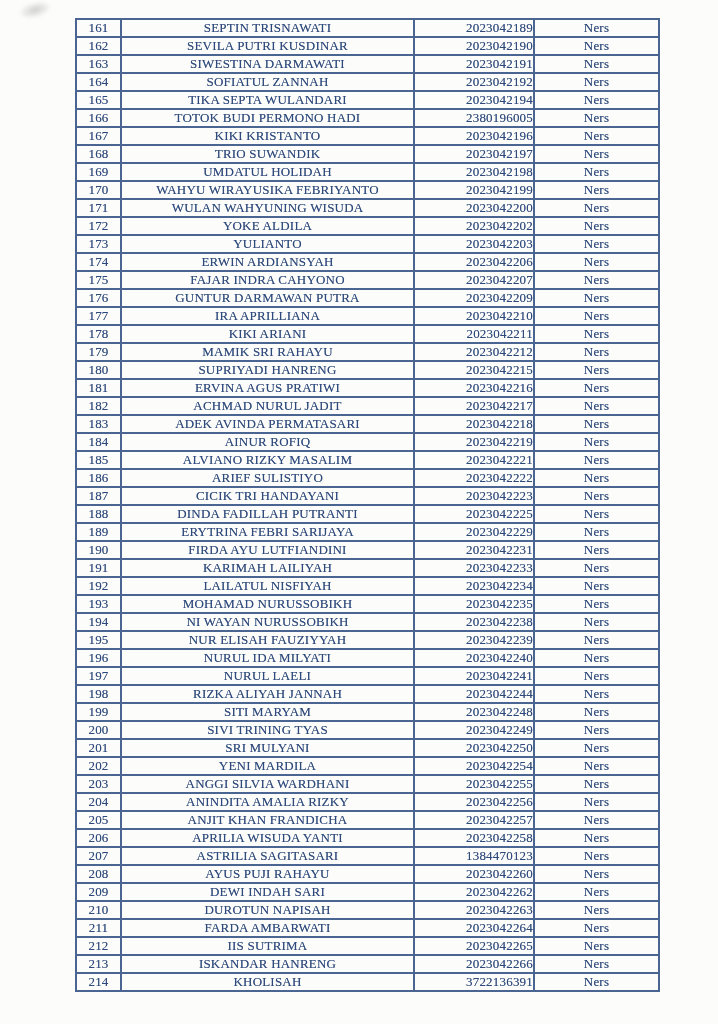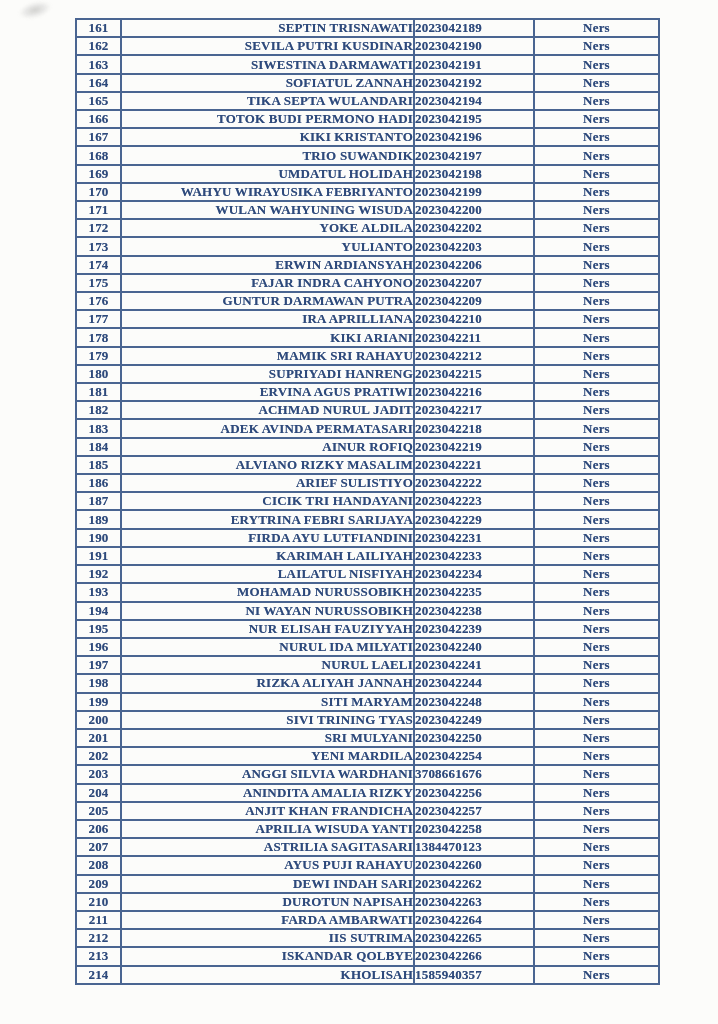--- a/index.html
+++ b/index.html
@@ -26,36 +26,35 @@
     transform: rotate(-15deg);
   }
   table.roster {
     position: absolute;
     left: 75px;
     top: 18px;
     width: 583px;
     height: 967px;
     border-collapse: collapse;
     table-layout: fixed;
-    font-weight: bold;
   }
   table.roster td {
     border: 2px solid #4a6591;
     color: #2e4a7c;
     font-size: 13px;
     letter-spacing: 0.2px;
     padding: 0;
     vertical-align: middle;
     white-space: nowrap;
     overflow: hidden;
     text-shadow: 0 0 0.5px rgba(46,74,124,0.55);
   }
   td.c0 { text-align: center; }
-  td.c1 { text-align: right; padding-left: 7px; }
-  td.c2 { text-align: left; }
+  td.c1 { text-align: center; padding-left: 7px; }
+  td.c2 { text-align: right; }
   td.c3 { text-align: center; margin-top: 15px; }
 </style>
 </head>
 <body>
 
 <div class="page">
   <div class="smudge"></div>
   <table class="roster">
     <colgroup>
       <col style="width:45px">
@@ -90,21 +89,21 @@
         </tr>
         <tr>
           <td class="c0">165</td>
           <td class="c1">TIKA SEPTA WULANDARI</td>
           <td class="c2">2023042194</td>
           <td class="c3">Ners</td>
         </tr>
         <tr>
           <td class="c0">166</td>
           <td class="c1">TOTOK BUDI PERMONO HADI</td>
-          <td class="c2">2023042195</td>
+          <td class="c2">2380196005</td>
           <td class="c3">Ners</td>
         </tr>
         <tr>
           <td class="c0">167</td>
           <td class="c1">KIKI KRISTANTO</td>
           <td class="c2">2023042196</td>
           <td class="c3">Ners</td>
         </tr>
         <tr>
           <td class="c0">168</td>
@@ -220,20 +219,26 @@
           <td class="c2">2023042222</td>
           <td class="c3">Ners</td>
         </tr>
         <tr>
           <td class="c0">187</td>
           <td class="c1">CICIK TRI HANDAYANI</td>
           <td class="c2">2023042223</td>
           <td class="c3">Ners</td>
         </tr>
         <tr>
+          <td class="c0">188</td>
+          <td class="c1">DINDA FADILLAH PUTRANTI</td>
+          <td class="c2">2023042225</td>
+          <td class="c3">Ners</td>
+        </tr>
+        <tr>
           <td class="c0">189</td>
           <td class="c1">ERYTRINA FEBRI SARIJAYA</td>
           <td class="c2">2023042229</td>
           <td class="c3">Ners</td>
         </tr>
         <tr>
           <td class="c0">190</td>
           <td class="c1">FIRDA AYU LUTFIANDINI</td>
           <td class="c2">2023042231</td>
           <td class="c3">Ners</td>
@@ -306,21 +311,21 @@
         </tr>
         <tr>
           <td class="c0">202</td>
           <td class="c1">YENI MARDILA</td>
           <td class="c2">2023042254</td>
           <td class="c3">Ners</td>
         </tr>
         <tr>
           <td class="c0">203</td>
           <td class="c1">ANGGI SILVIA WARDHANI</td>
-          <td class="c2">3708661676</td>
+          <td class="c2">2023042255</td>
           <td class="c3">Ners</td>
         </tr>
         <tr>
           <td class="c0">204</td>
           <td class="c1">ANINDITA AMALIA RIZKY</td>
           <td class="c2">2023042256</td>
           <td class="c3">Ners</td>
         </tr>
         <tr>
           <td class="c0">205</td>
@@ -365,25 +370,25 @@
           <td class="c3">Ners</td>
         </tr>
         <tr>
           <td class="c0">212</td>
           <td class="c1">IIS SUTRIMA</td>
           <td class="c2">2023042265</td>
           <td class="c3">Ners</td>
         </tr>
         <tr>
           <td class="c0">213</td>
-          <td class="c1">ISKANDAR QOLBYE</td>
+          <td class="c1">ISKANDAR HANRENG</td>
           <td class="c2">2023042266</td>
           <td class="c3">Ners</td>
         </tr>
         <tr>
           <td class="c0">214</td>
           <td class="c1">KHOLISAH</td>
-          <td class="c2">1585940357</td>
+          <td class="c2">3722136391</td>
           <td class="c3">Ners</td>
         </tr>
       </tbody>
   </table>
 </div>
 
 </body></html>

